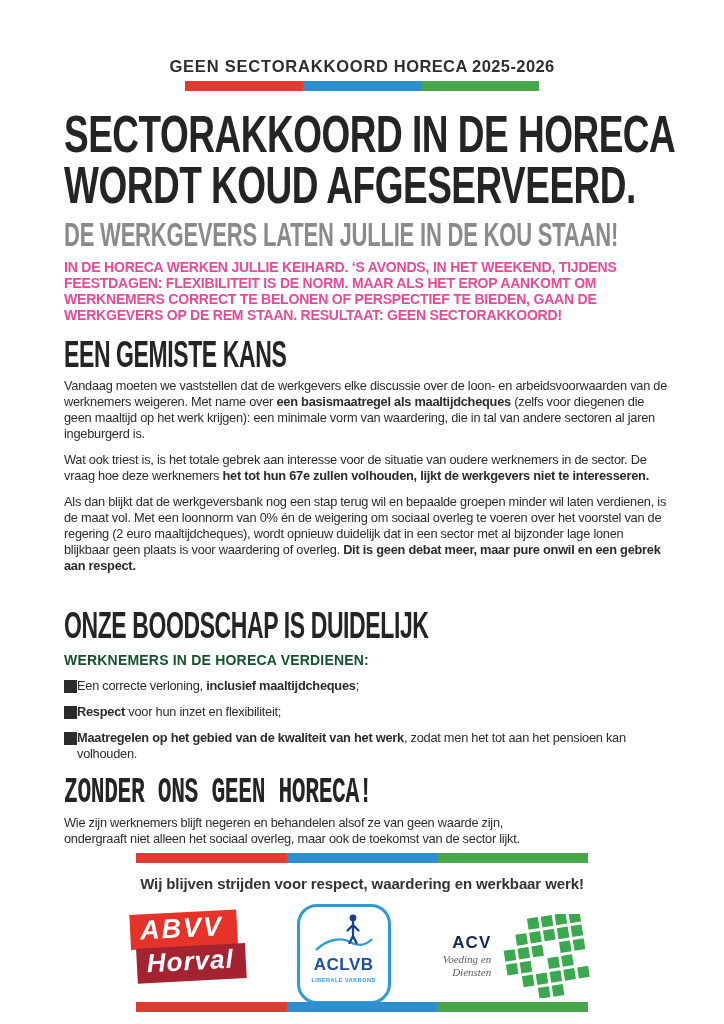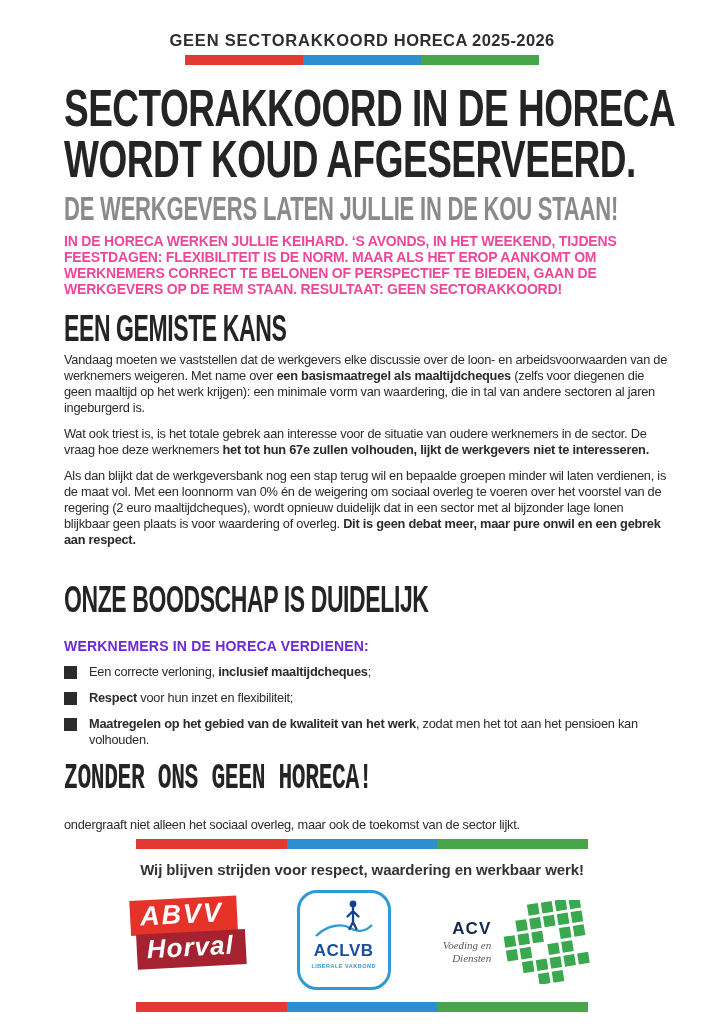--- a/index.html
+++ b/index.html
@@ -1,19 +1,19 @@
 <!DOCTYPE html>
 <html><head>
 <meta charset="utf-8">
 <style>
   html,body{margin:0;padding:0;background:#ffffff;}
   .page{
     position:relative;width:724px;height:1024px;background:#fff;overflow:hidden;
     font-family:"Liberation Sans",sans-serif;color:#2b2b2b;box-sizing:border-box;
-    padding-top:30px;
+    padding-top:56px;
   }
   
   .kicker{text-align:center;font-size:16.5px;line-height:20px;color:#2e2e2e;}
   .kicker .k-bold{font-weight:800;letter-spacing:.8px;}
   .kicker .k-rest{font-weight:700;letter-spacing:.4px;}
   .bar{display:flex;height:10px;}
   .bar .seg{flex:1;}
   .seg-red{background:#e23a30;}
   .seg-blue{background:#2e8fd0;}
   .seg-green{background:#47a64a;}
@@ -42,23 +42,23 @@
   .sechead .txt{
     display:inline-block;white-space:nowrap;font-weight:700;font-size:23px;
     letter-spacing:-.4px;color:#242424;transform:scale(1,1.6);transform-origin:left top;
   }
   .sh-1{margin-top:10px;}
   .sh-2{margin-top:30px;}
   .sh-3{margin-top:10px;font-family:Liberation Mono, monospace;}
   .body-p{margin:10px 0 0;font-size:12.8px;line-height:16px;letter-spacing:-.25px;width:606px;}
   .body-p .b, .bullet-text .b{font-weight:700;}
   .p-first{margin-top:7px;}
-  .msg-sub{margin-top:22px;font-weight:800;font-size:14px;letter-spacing:.2px;color:#6d28d9;}
+  .msg-sub{margin-top:10px;font-weight:800;font-size:14px;letter-spacing:.2px;color:#14532d;}
   .bullets{list-style:none;margin:8px 0 0;padding:0;}
-  .bullet{display:flex;gap:12px;margin-top:10px;font-size:12.8px;line-height:16px;letter-spacing:-.25px;width:590px;}
+  .bullet{display:flex;margin-top:10px;font-size:12.8px;line-height:16px;letter-spacing:-.25px;width:590px;}
   .bullet-square{width:13px;height:13px;background:#2b2b2b;flex:none;margin-top:2px;}
   .closing{margin-top:5px;}
   
   .slogan{margin-top:12px;text-align:center;font-weight:700;font-size:15px;letter-spacing:-.1px;color:#333;}
   .logos{margin-top:12px;display:flex;justify-content:center;align-items:flex-start;gap:52px;}
   
   .abvv{transform:rotate(-3deg);margin-top:8px;}
   .abvv-a{
     display:block;width:fit-content;background:#e6332a;color:#fff;font-size:27px;
     font-weight:800;font-style:italic;letter-spacing:2px;padding:1px 14px 3px 10px;
@@ -133,21 +133,21 @@
       <li class="bullet">
         <span class="bullet-square"></span>
         <span class="bullet-text"><span class="b">Maatregelen op het gebied van de kwaliteit van het werk</span><span>, zodat men het tot aan het pensioen kan volhouden.</span></span>
       </li>
     </ul>
 
     <div class="sechead sh-3">
       <span class="txt">ZONDER ONS GEEN HORECA!</span>
     </div>
     <p class="body-p closing">
-      <br>
+      <span>Wie zijn werknemers blijft negeren en behandelen alsof ze van geen waarde zijn,</span><br>
       <span>ondergraaft niet alleen het sociaal overleg, maar ook de toekomst van de sector lijkt.</span>
     </p>
   </div>
 
   <div class="bar bar-mid">
     <span class="seg seg-red"></span>
     <span class="seg seg-blue"></span>
     <span class="seg seg-green"></span>
   </div>
 

